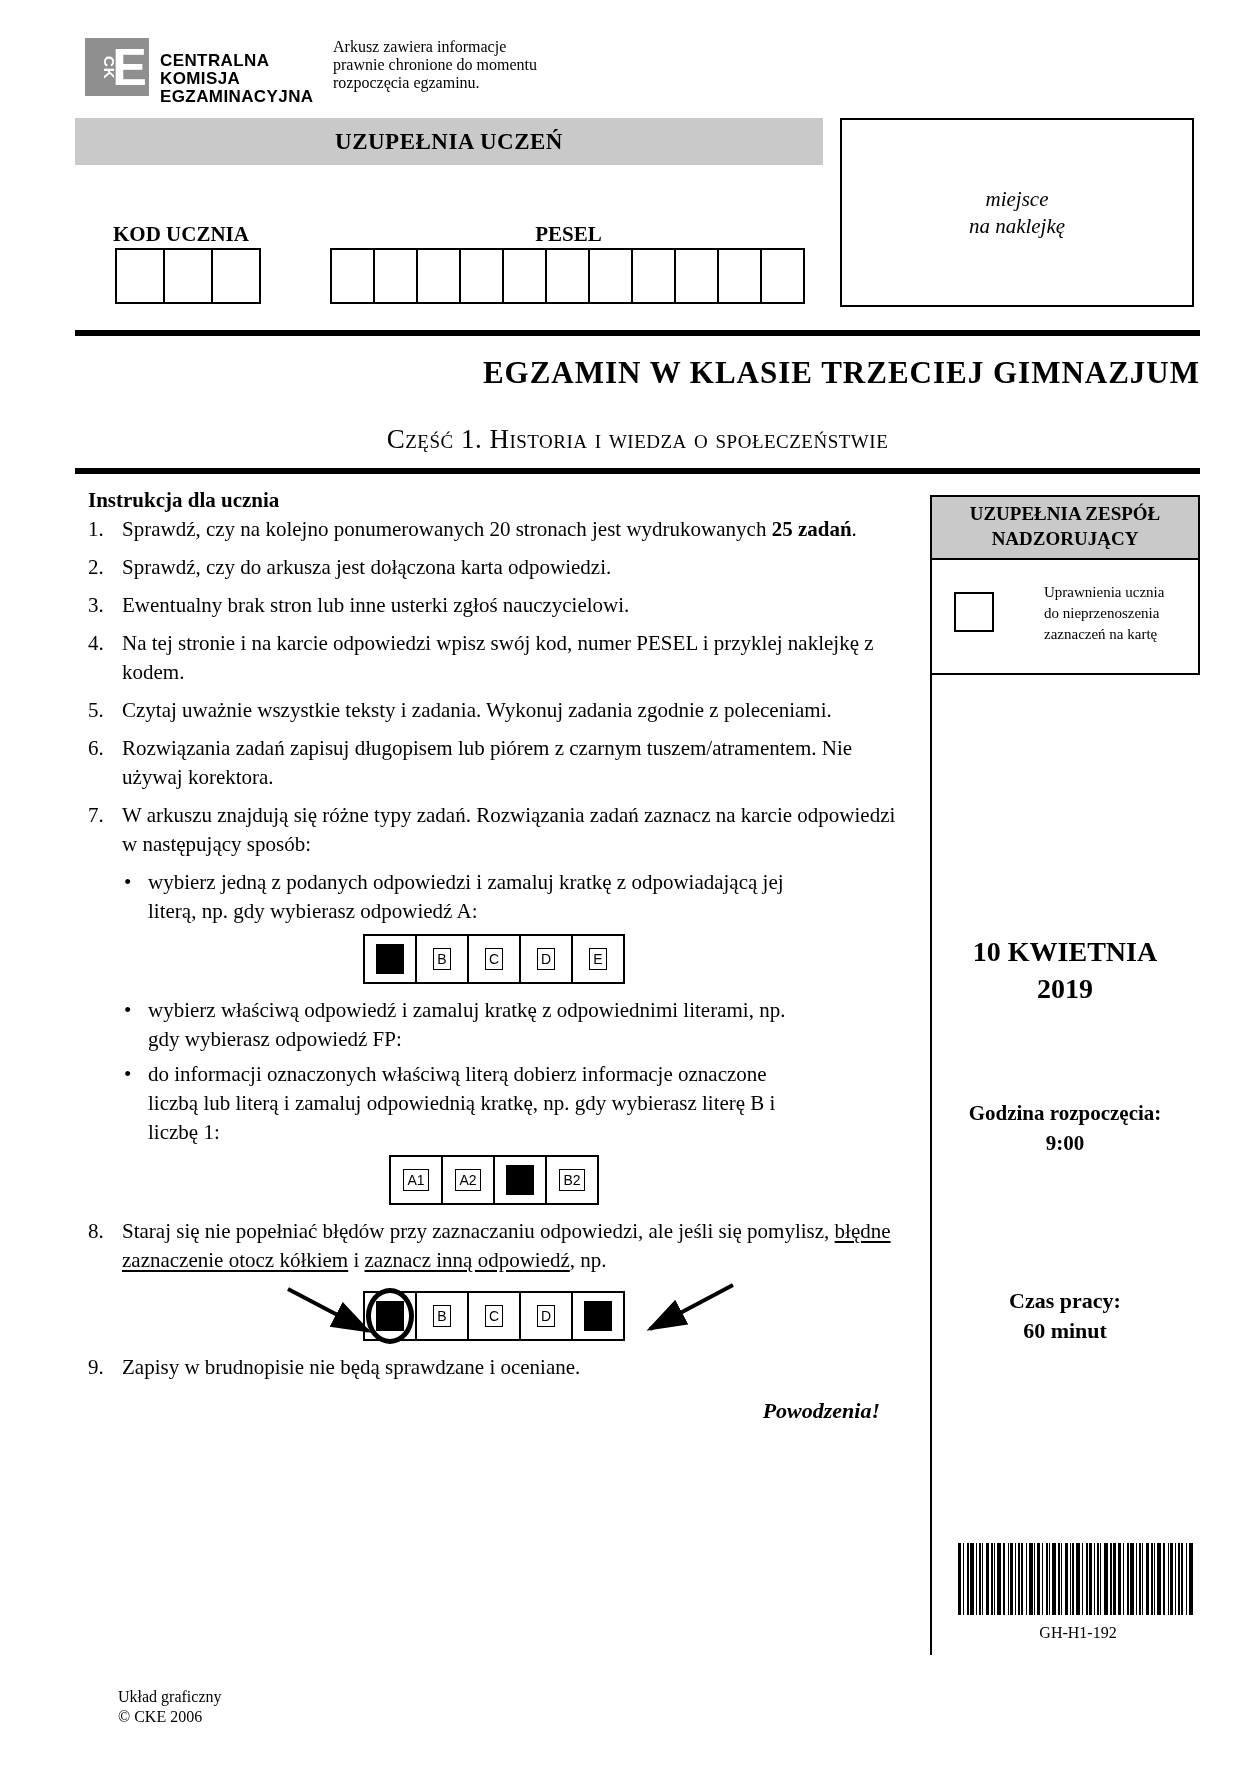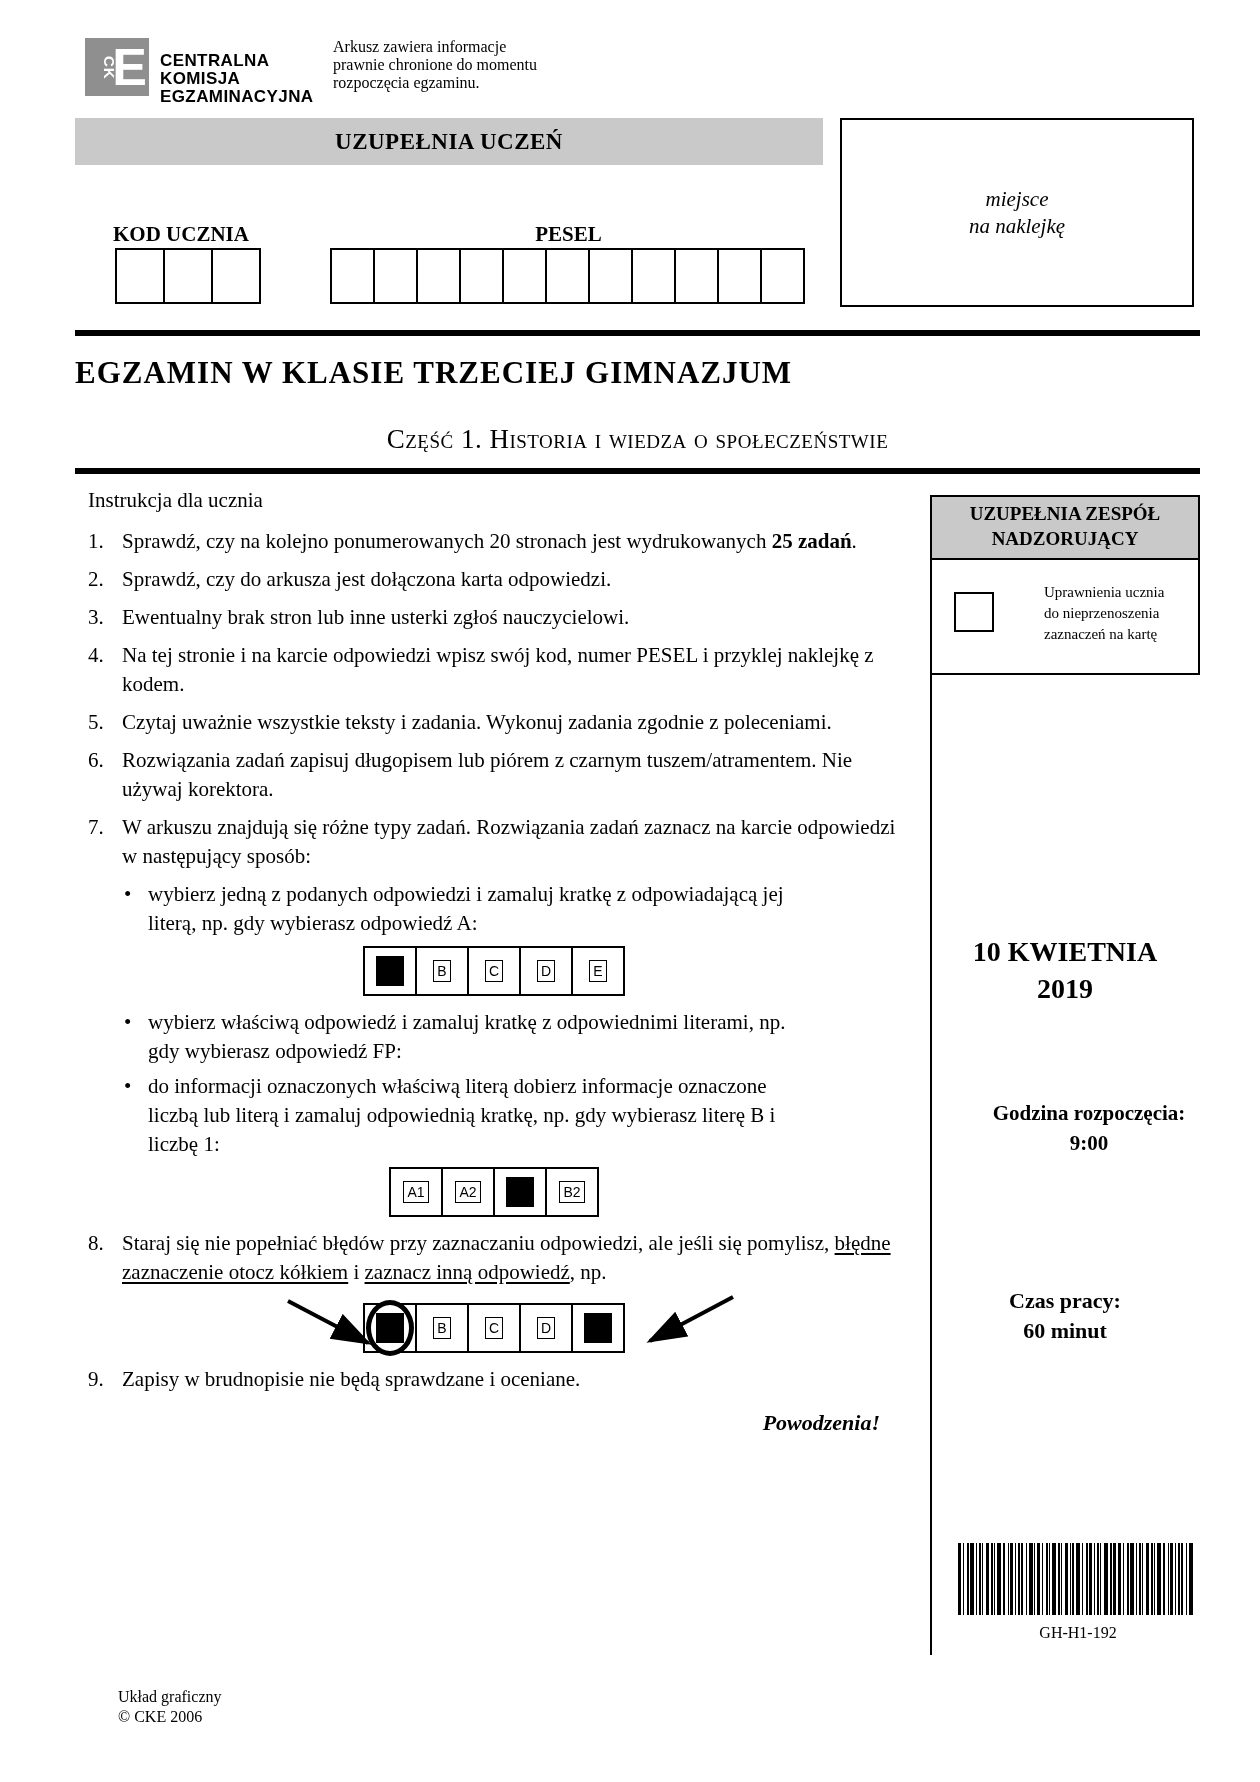--- a/index.html
+++ b/index.html
@@ -28,27 +28,27 @@
   .wrow{display:inline-flex;border:2px solid #000;background:#fff;}
   .wrow.kod{position:absolute;left:115px;top:248px;}
   .wrow.pesel{position:absolute;left:330px;top:248px;}
   .wcell{height:52px;border-right:2px solid #000;}
   .wcell:last-child{border-right:none;}
   .kod .wcell{width:46px;}
   .pesel .wcell{width:41px;}
   
   .rule{position:absolute;left:75px;width:1125px;height:6px;background:#000;}
   .rule1{top:330px;} .rule2{top:468px;}
-  .title{position:absolute;left:75px;top:355px;width:1125px;text-align:left;
+  .title{position:absolute;left:75px;top:355px;width:1125px;text-align:right;
     font-weight:bold;font-size:31px;letter-spacing:1px;}
   .subtitle{position:absolute;left:75px;top:424px;width:1125px;text-align:center;
     font-variant:small-caps;font-size:27px;letter-spacing:.5px;}
   
   .instructions{position:absolute;left:88px;top:486px;width:812px;font-size:21px;line-height:29px;}
-  .ins-head{font-weight:normal;margin-bottom:12px;}
+  .ins-head{font-weight:bold;margin-bottom:0;}
   .item{display:flex;margin-bottom:9px;}
   .item .num{width:34px;flex:none;}
   .item .txt{flex:1;}
   .bullet{display:flex;margin:2px 0 6px 36px;}
   .bullet .bdot{width:24px;flex:none;}
   .bullet .txt{width:656px;flex:none;}
   .strip-row{text-align:center;margin:8px 0 12px 0;position:relative;}
   .strip{display:inline-flex;border:2px solid #000;background:#fff;vertical-align:top;}
   .acell{width:50px;height:46px;display:flex;align-items:center;justify-content:center;
     border-right:2px solid #000;position:relative;}
@@ -64,21 +64,21 @@
   
   .sv-box1{position:absolute;left:930px;top:495px;width:266px;height:57px;background:#c9c9c9;
     border:2px solid #000;text-align:center;font-weight:bold;font-size:19px;line-height:25px;padding-top:4px;}
   .sv-box2{position:absolute;left:930px;top:558px;width:266px;height:113px;border:2px solid #000;background:#fff;}
   .sv-check{position:absolute;left:22px;top:32px;width:36px;height:36px;border:2px solid #000;background:#fff;}
   .sv-perm{position:absolute;left:74px;top:22px;font-size:15px;line-height:21px;margin-left:38px;}
   .sv-vrule{position:absolute;left:930px;top:673px;width:2px;height:982px;background:#000;}
   .sv-date{position:absolute;left:932px;top:933px;width:266px;text-align:center;
     font-weight:bold;font-size:28px;line-height:37px;}
   .sv-start{position:absolute;left:932px;top:1098px;width:266px;text-align:center;
-    font-weight:bold;font-size:21px;line-height:30px;padding-left:24px;}
+    font-weight:bold;font-size:21px;line-height:30px;}
   .sv-czas{position:absolute;left:932px;top:1246px;width:266px;text-align:center;
     font-weight:bold;font-size:22px;line-height:30px;margin-top:40px;}
   .barcode{position:absolute;left:958px;top:1543px;width:240px;height:72px;display:flex;align-items:stretch;}
   .bar{background:#000;height:100%;flex:none;}
   .sv-code{position:absolute;left:938px;top:1624px;width:280px;text-align:center;font-size:16px;}
   
   .footer{position:absolute;left:118px;top:1687px;font-size:16px;line-height:20px;}
 </style>
 </head>
 <body>

